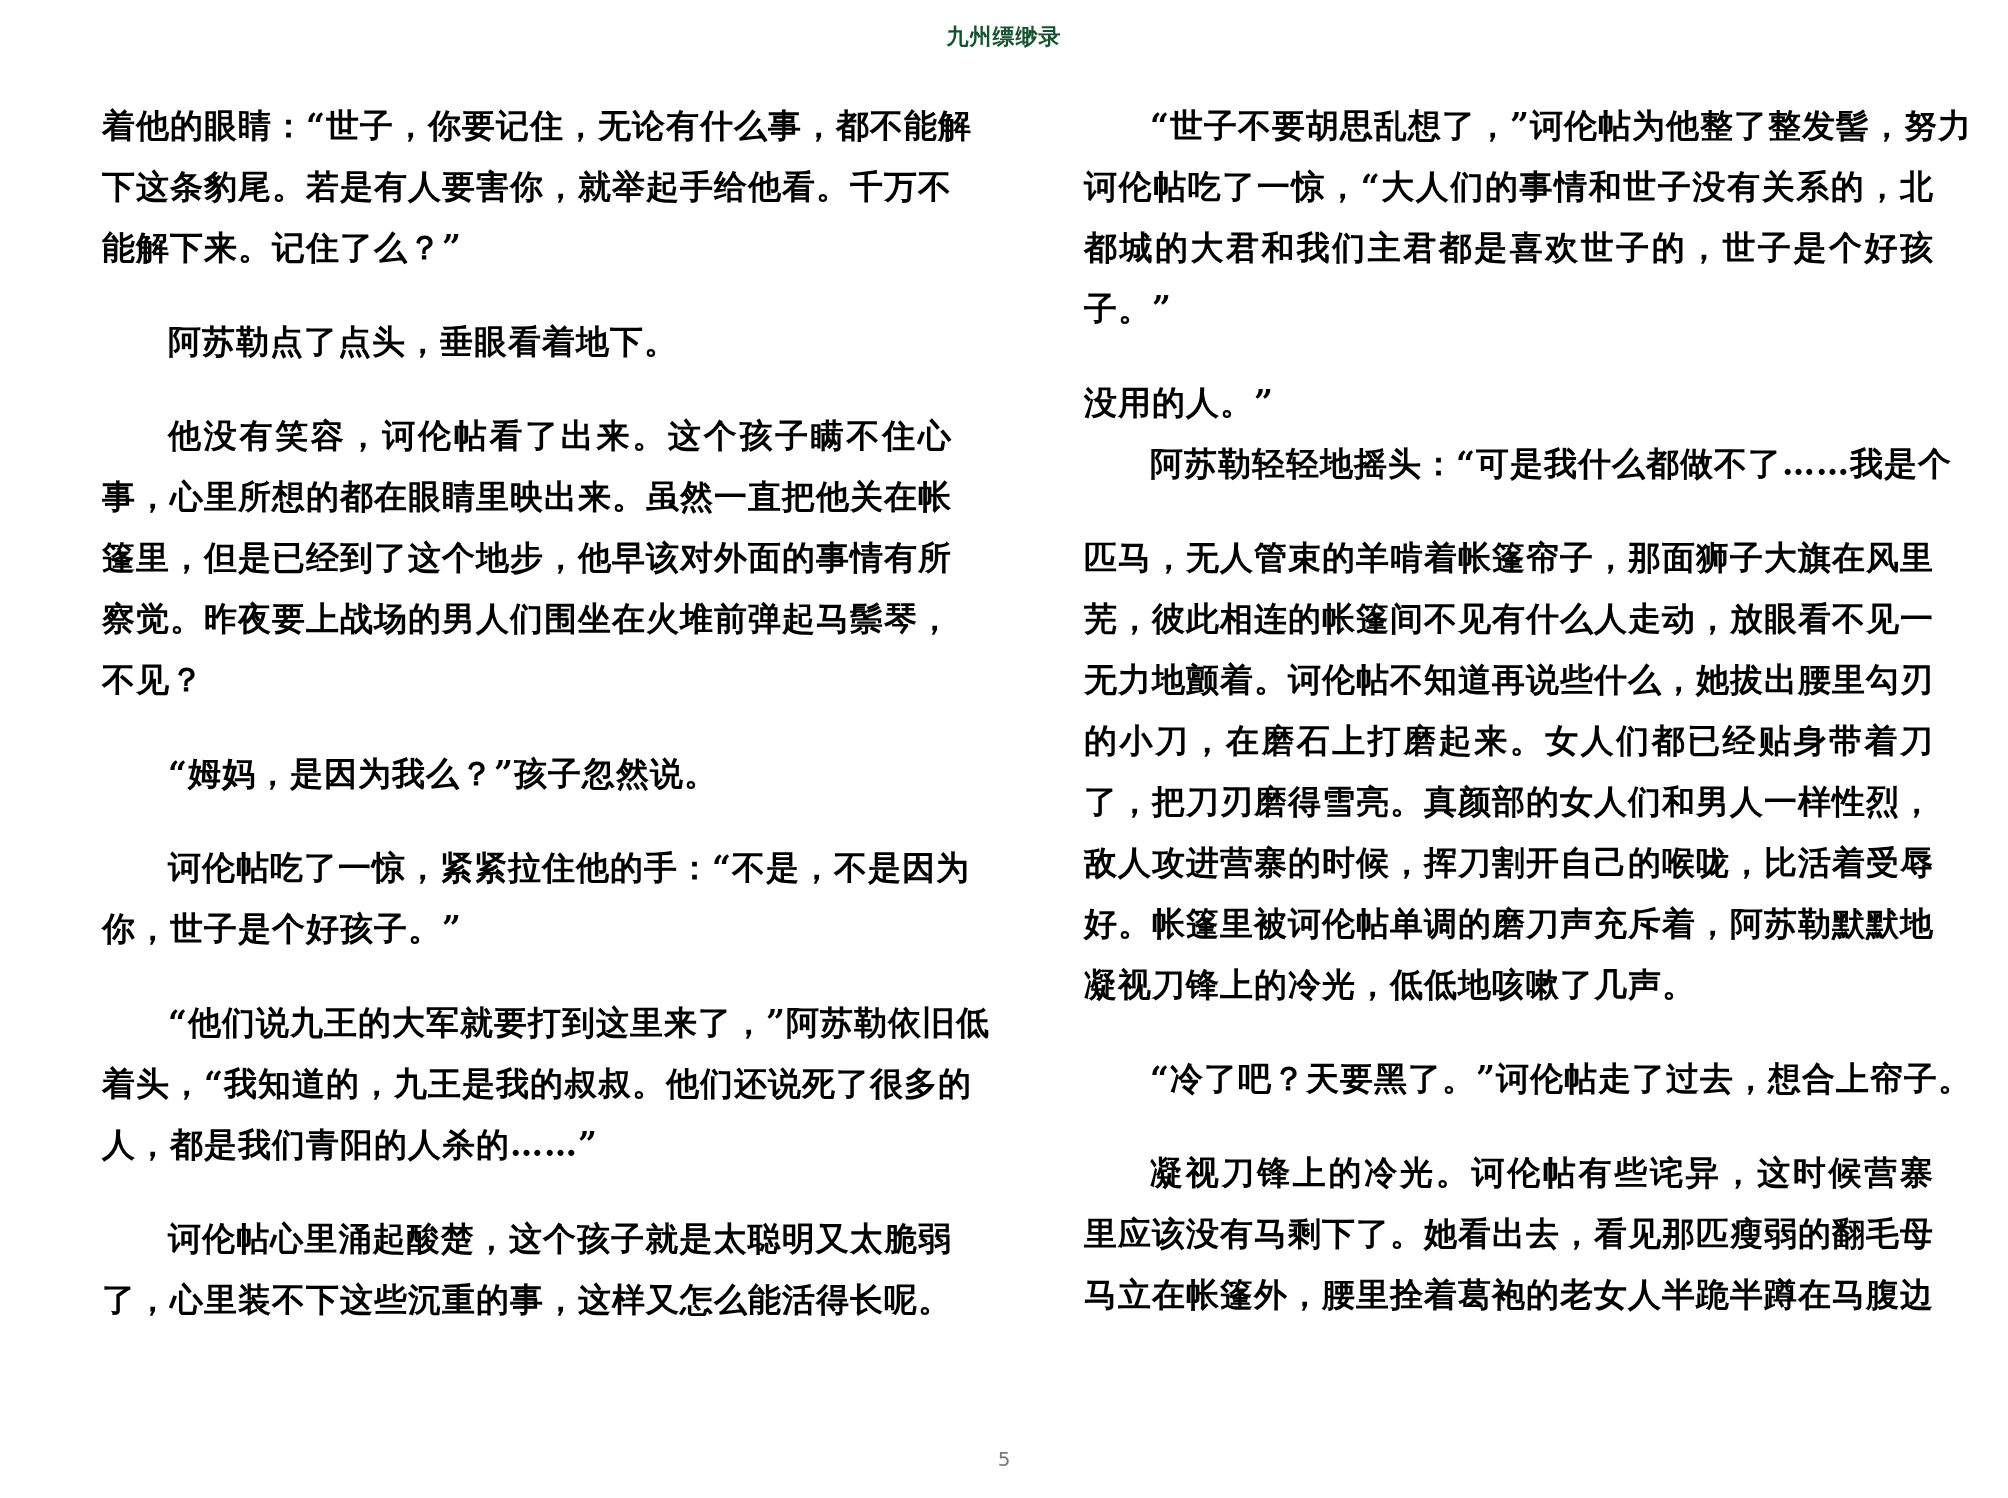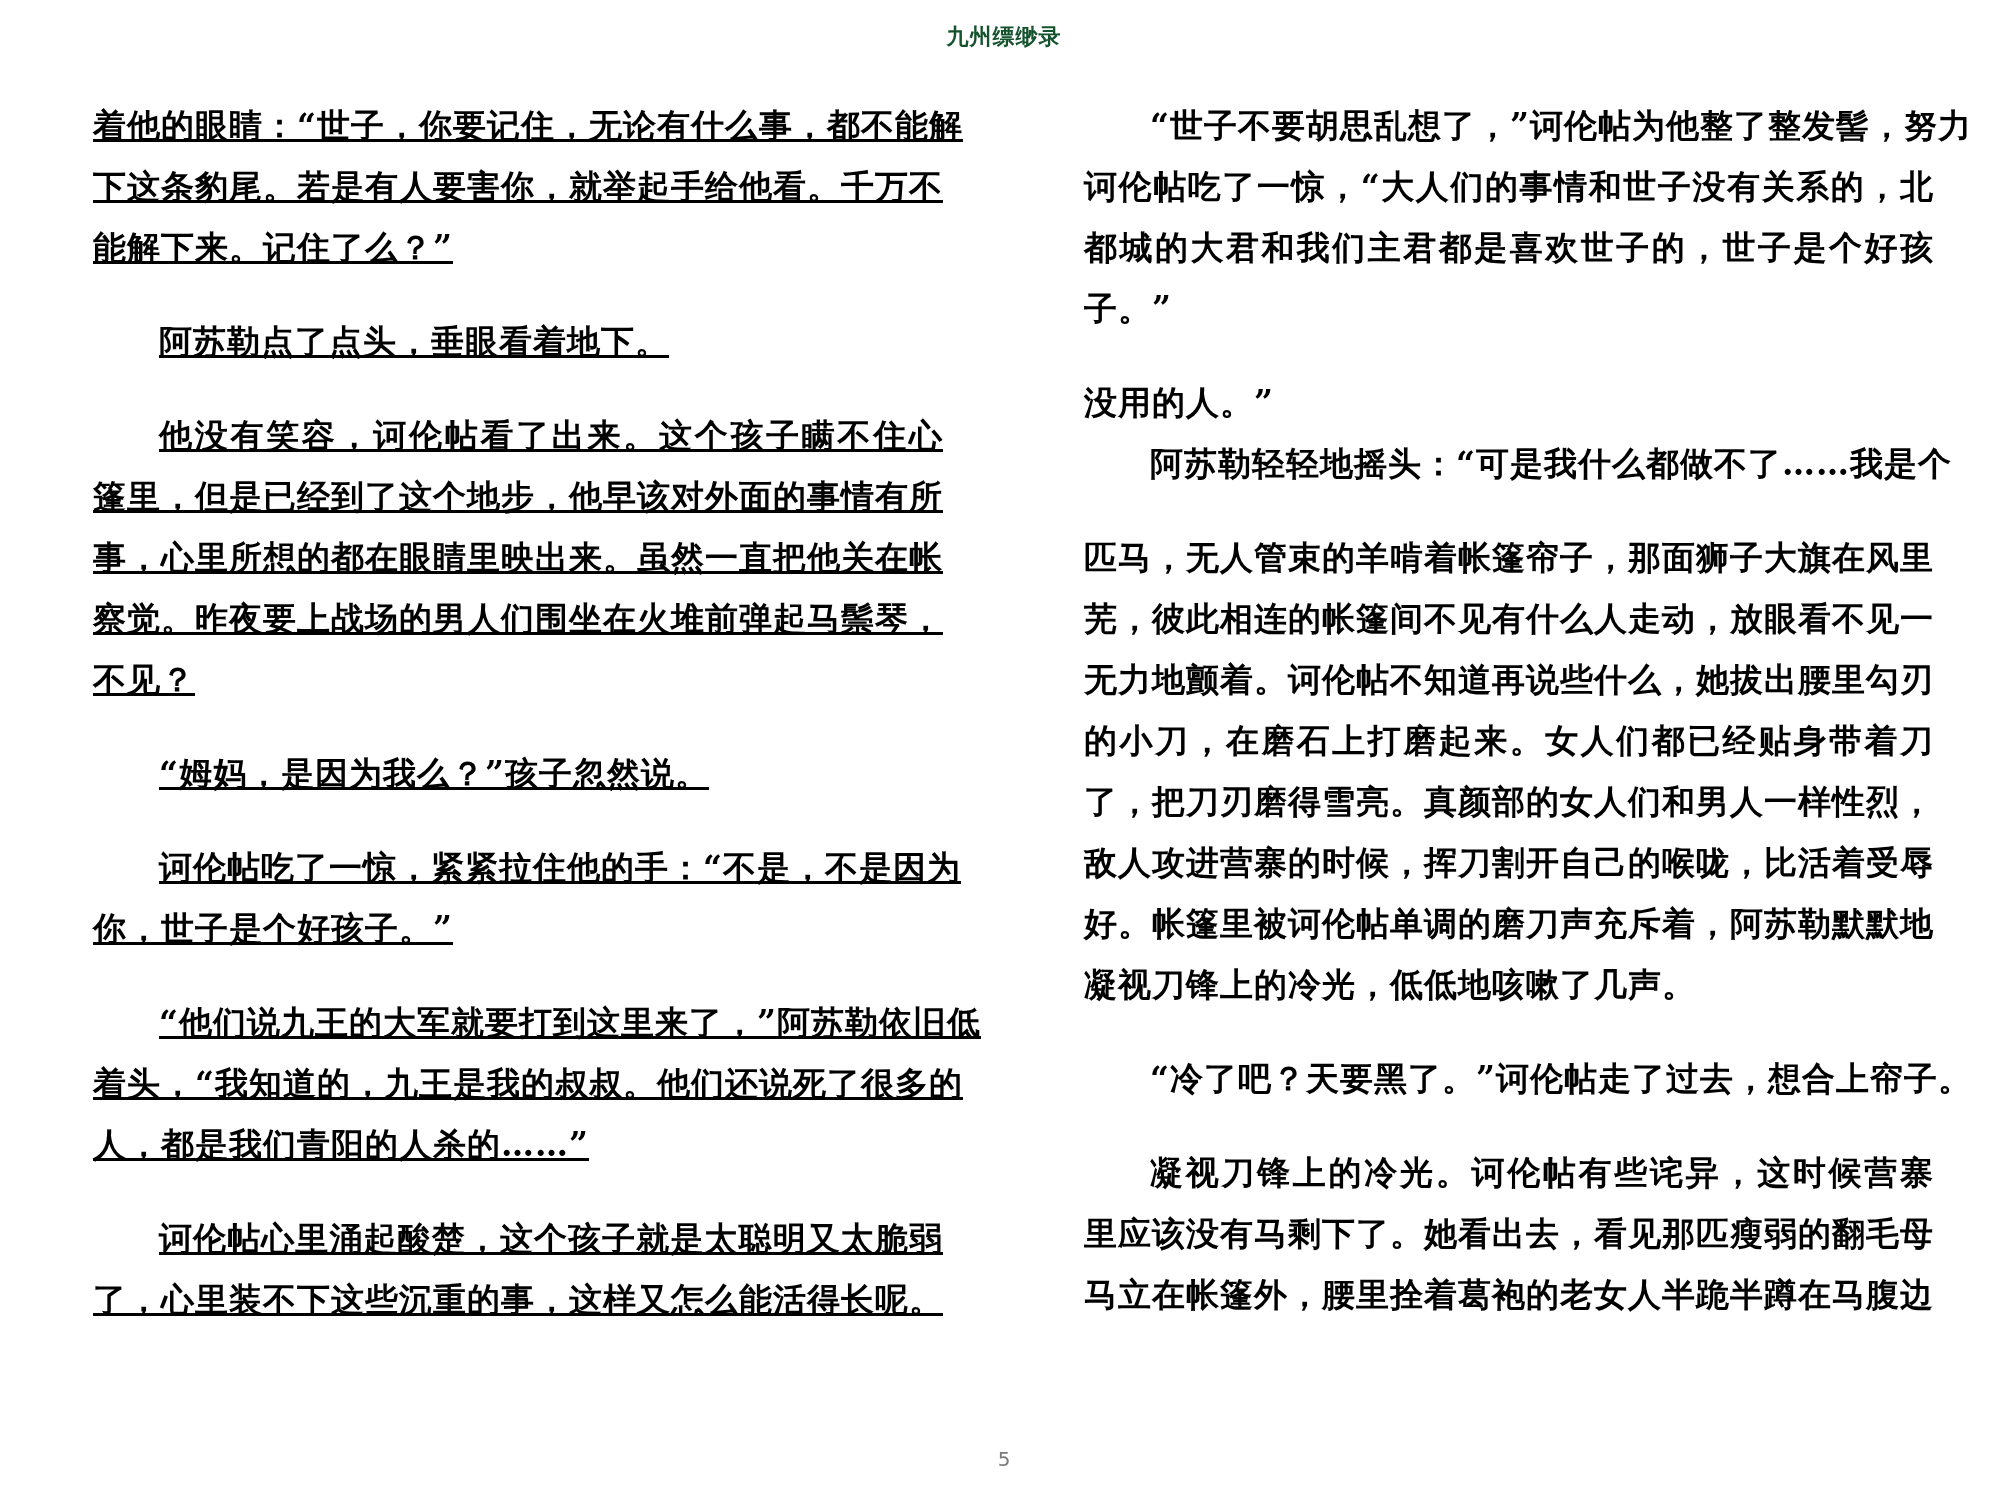--- a/index.html
+++ b/index.html
@@ -25,21 +25,21 @@
       font-weight: bold;
       font-size: 22px;
       color: #14532d;
       letter-spacing: 1px;
     }
     .column {
       position: absolute;
       top: 95px;
       width: 850px;
     }
-    .column.left { left: 93px; text-decoration: underline; }
+    .column.left { left: 102px; }
     .column.right { left: 1084px; }
     .para {
       margin: 0 0 33px 0;
     }
     .line {
       display: block;
       height: 61px;
       line-height: 61px;
       font-size: 33px;
       font-weight: bold;
@@ -77,22 +77,22 @@
     <span class="line">下这条豹尾。若是有人要害你，就举起手给他看。千万不</span>
     <span class="line last">能解下来。记住了么？”</span>
   </div>
 
   <div class="para">
     <span class="line indent last">阿苏勒点了点头，垂眼看着地下。</span>
   </div>
 
   <div class="para">
     <span class="line indent">他没有笑容，诃伦帖看了出来。这个孩子瞒不住心</span>
+    <span class="line">事，心里所想的都在眼睛里映出来。虽然一直把他关在帐</span>
     <span class="line">篷里，但是已经到了这个地步，他早该对外面的事情有所</span>
-    <span class="line">事，心里所想的都在眼睛里映出来。虽然一直把他关在帐</span>
     <span class="line">察觉。昨夜要上战场的男人们围坐在火堆前弹起马鬃琴，</span>
     <span class="line last">不见？</span>
   </div>
 
   <div class="para">
     <span class="line indent last">“姆妈，是因为我么？”孩子忽然说。</span>
   </div>
 
   <div class="para">
     <span class="line indent">诃伦帖吃了一惊，紧紧拉住他的手：“不是，不是因为</span>

